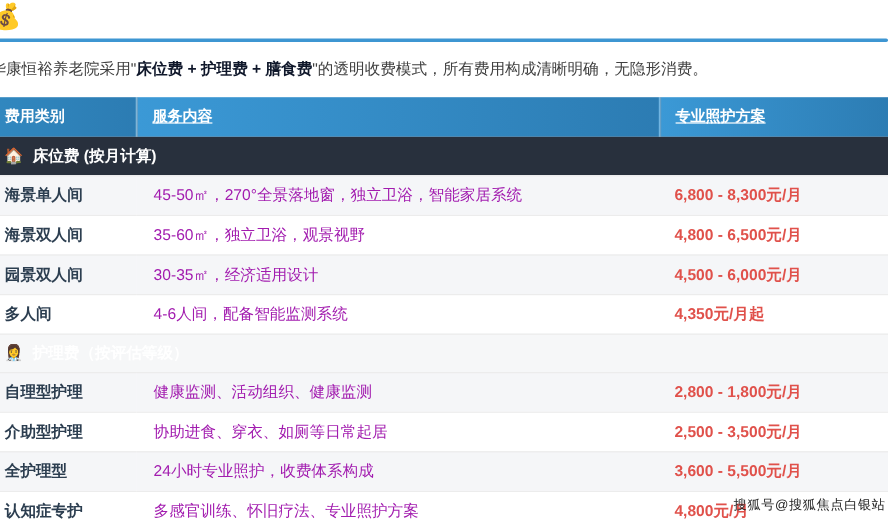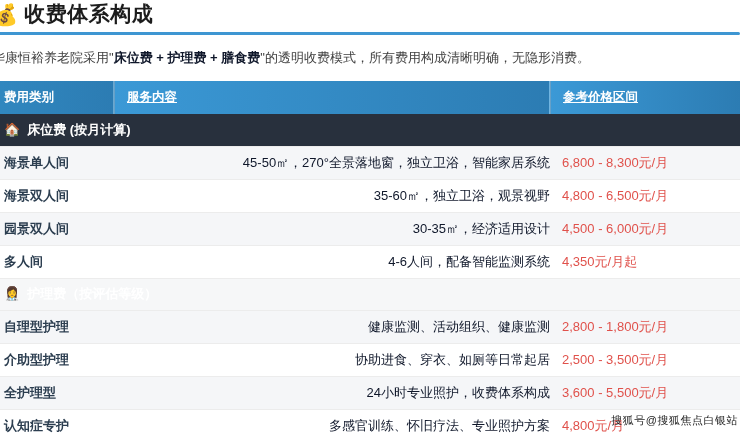--- a/index.html
+++ b/index.html
@@ -58,56 +58,55 @@
   }
   .section-icon { margin-right: 7px; font-size: 13px; }
 
   tr.data-row td {
     height: 33px; vertical-align: middle;
     font-size: 13px; border-top: 1px solid #ececec;
   }
   tr.data-row.odd td { background: #f5f6f8; }
   tr.data-row.even td { background: #ffffff; }
   td.cell-category { font-weight: bold; color: #2c3e50; padding-left: 12px; }
-  td.cell-service  { color: #0f172a; padding-left: 14px; text-align: right; }
-  td.cell-price    { font-weight: normal; color: #e0514b; padding-left: 12px; }
+  td.cell-service  { color: #a21caf; padding-left: 14px; }
+  td.cell-price    { font-weight: bold; color: #e0514b; padding-left: 12px; }
 
   
   .watermark {
     position: absolute; top: 413px; right: 2px;
     font-size: 11px; font-weight: normal; color: #242424;
     letter-spacing: 0.5px; white-space: nowrap;
     z-index: 5;
   }
 </style>
 </head>
 <body>
 
 <div class="page">
 
   <div class="title-bar">
     <span class="title-icon">💰</span>
-    <span class="page-title">收费体系构成</span>
   </div>
 
   <hr class="title-rule">
 
   <p class="intro"><span>华康恒裕养老院采用"</span><b>床位费 + 护理费 + 膳食费</b><span>"的透明收费模式，所有费用构成清晰明确，无隐形消费。</span></p>
 
   <table class="fee-table">
     <colgroup>
       <col style="width:122px">
       <col style="width:436px">
       <col style="width:190px">
     </colgroup>
     <thead>
       <tr>
         <th class="col-category">费用类别</th>
         <th>服务内容</th>
-        <th>参考价格区间</th>
+        <th>专业照护方案</th>
       </tr>
     </thead>
     <tbody id="fee-table-body">
         <tr class="section-row dark">
           <td colspan="3"><span class="section-icon">🏠</span><span>床位费 (按月计算)</span></td>
         </tr>
         <tr class="data-row odd">
           <td class="cell-category">海景单人间</td>
           <td class="cell-service">45-50㎡，270°全景落地窗，独立卫浴，智能家居系统</td>
           <td class="cell-price">6,800 - 8,300元/月</td>

